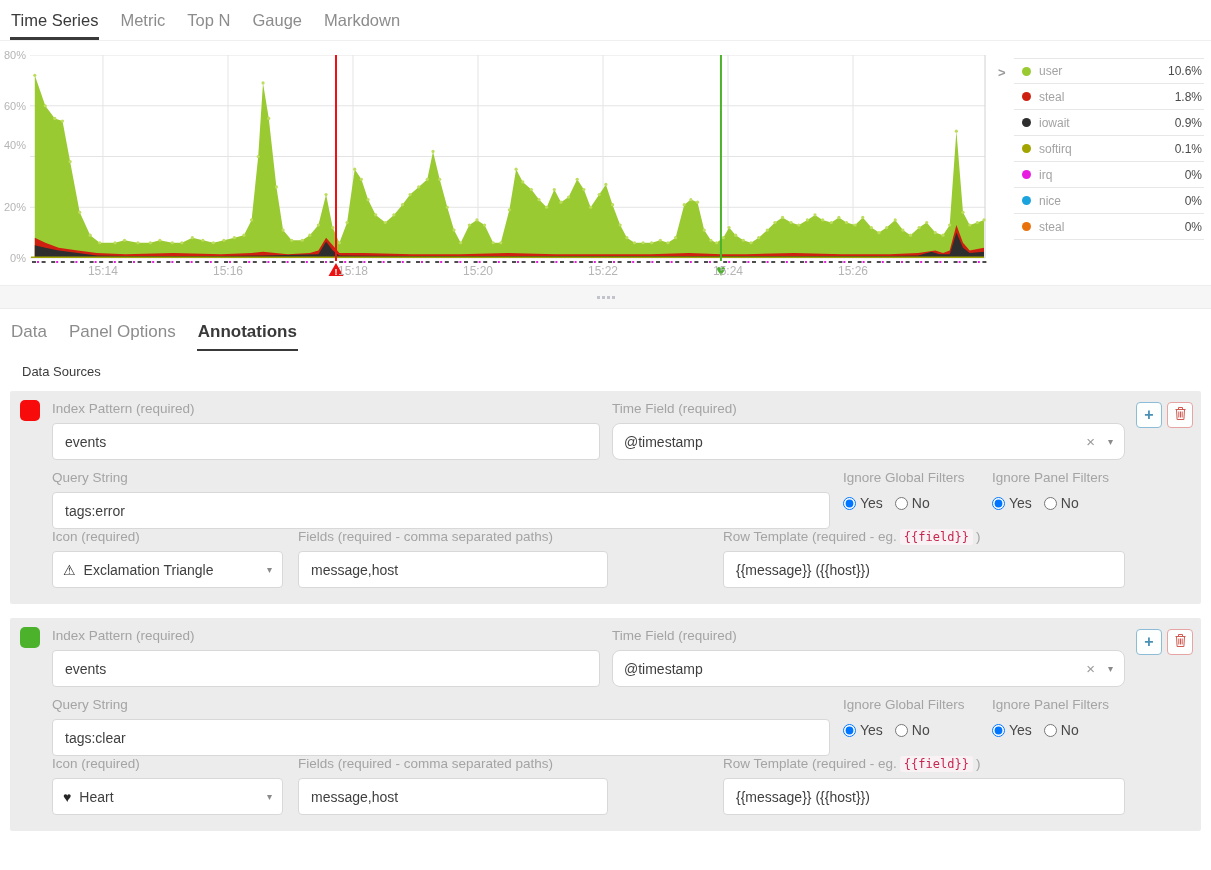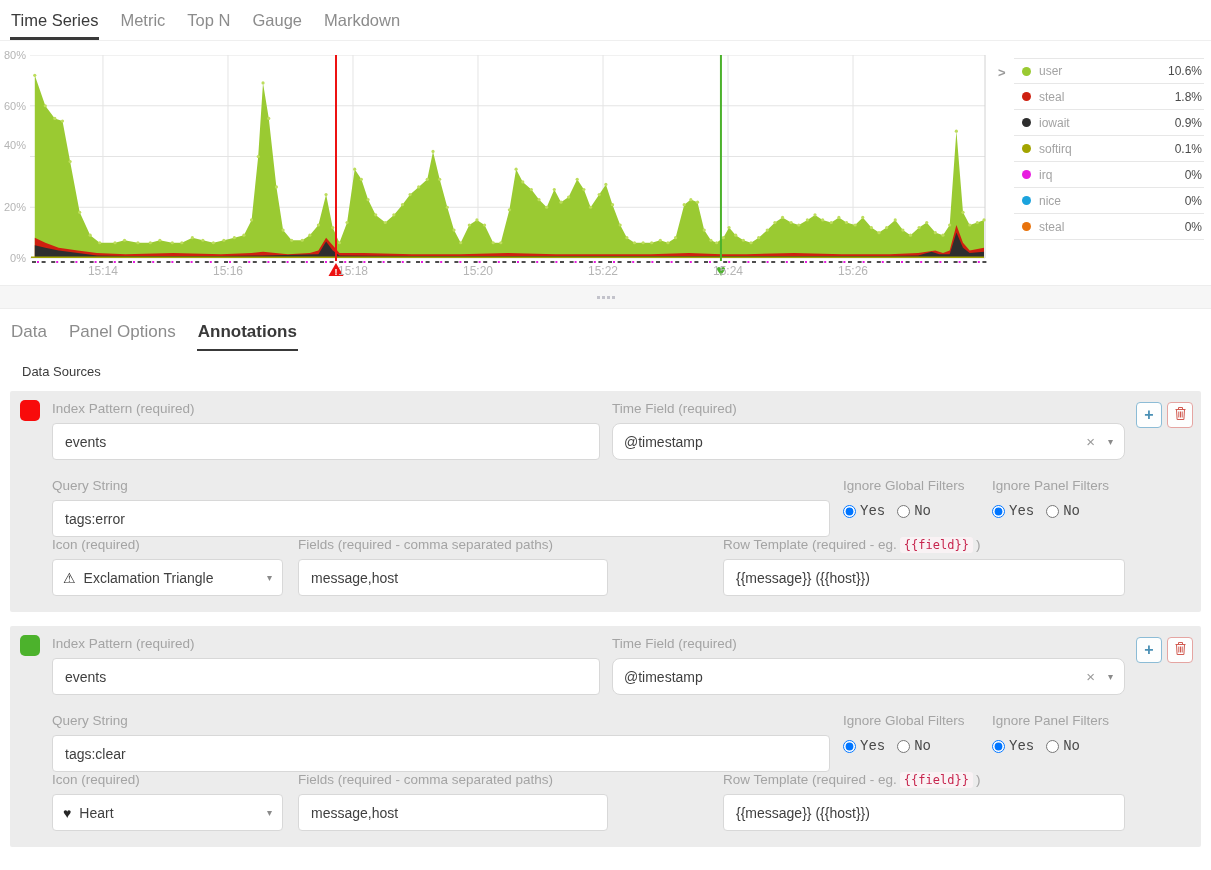--- a/index.html
+++ b/index.html
@@ -40,38 +40,38 @@
   .panel-tab.active { color:#393939; border-bottom-color:#393939;font-weight:bold; }
   .subtab-bar { padding:13px 0 11px 22px; background:#fff; }
   .subtab { font-size:13px; color:#3b3b3b; padding-bottom:20px; border-bottom:2px solid #3b3b3b; cursor:pointer; }
 
   
   .card { position:relative; background:#ececec; border-radius:2px; margin:0 10px 14px 10px; padding:10px 8px 16px 42px; }
   .swatch { position:absolute; left:10px; top:9px; width:20px; height:21px; border-radius:5px; cursor:pointer; }
   .f-label { display:block; font-size:13.5px; color:#a4a4a4; margin-bottom:7px; white-space:nowrap; }
   .txt { display:block; width:100%; height:37px; border:1px solid #d8d8d8; border-radius:4px; background:#fff; padding:0 12px; font-size:14px; color:#3f3f3f; font-family:inherit; outline:none; }
   .r { display:flex; align-items:flex-start; }
-  .r2 { margin-top:18px; }
+  .r2 { margin-top:10px; }
   .r3 { }
   .col-index { width:548px; margin-right:12px; }
   .col-time { width:513px; }
   .btns { margin-left:auto; display:flex; gap:5px; padding-top:1px; }
   .sq-btn { width:26px; height:26px; border-radius:4px; background:#fdfefe; display:flex; align-items:center; justify-content:center; cursor:pointer; padding:0; }
   .btn-add { border:1px solid #8cbcd6; color:#4a90b5; font-size:16px; font-weight:bold; line-height:1; }
   .btn-del { border:1px solid #e5a5a2; color:#d15a50; }
   .combo { height:37px; border:1px solid #d8d8d8; border-radius:8px; background:#fff; display:flex; align-items:center; padding:0 11px; cursor:pointer;justify-content:flex-end; }
   .combo-val { flex:1; font-size:14px; color:#3f3f3f; }
   .combo-x { color:#9b9b9b; font-size:15px; margin-right:13px; cursor:pointer; }
   .caret { color:#8a8a8a; font-size:10px; }
   .col-query { width:778px; }
   .radio-group { margin-left:13px; min-width:146px; }
   .radio-group + .radio-group { margin-left:3px; }
   .rg-label { font-size:13.5px; color:#a4a4a4; margin-bottom:10px; white-space:nowrap; }
   .radio-row { display:flex; align-items:center; font-size:14px; color:#494949; }
-  .radio-row label { margin:0 12px 0 4px; cursor:pointer;font-family:Liberation Mono, monospace; }
+  .radio-row label { margin:0 12px 0 4px; cursor:pointer; }
   .radio-row input { margin:0; cursor:pointer; }
   .col-icon { width:231px; }
   .col-fields { width:310px; margin-left:15px; }
   .col-template { width:402px; margin-left:115px; }
   .iconselect { height:37px; border:1px solid #d8d8d8; border-radius:4px; background:#fff; display:flex; align-items:center; padding:0 10px; font-size:14px; color:#3f3f3f; cursor:pointer; }
   .icon-glyph { margin-right:8px; font-size:14px; color:#262626; }
   .iconselect .caret { margin-left:auto; }
   .code { font-family:"DejaVu Sans Mono", monospace; font-size:12px; color:#c7254e; background:#f9f2f4; padding:1px 4px; border-radius:3px; margin:0 3px; }
 </style>
 </head>

